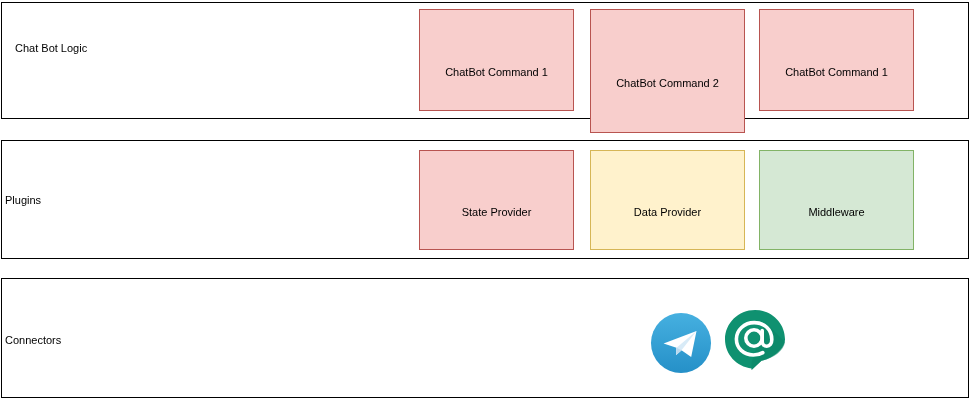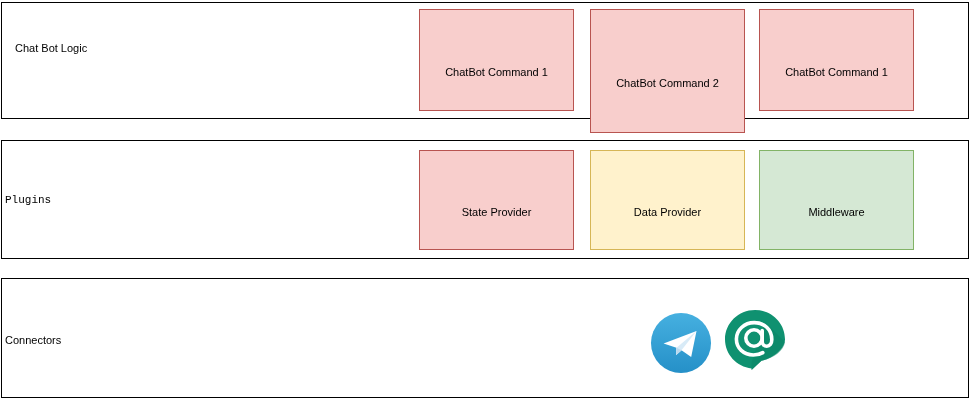--- a/index.html
+++ b/index.html
@@ -63,21 +63,21 @@
     <div class="node-box" style="left: 419px; top: 9px; width: 155px; height: 102px; background: rgb(248, 206, 204); border-color: rgb(184, 84, 80);">
       <span class="node-label">ChatBot Command 1</span>
     </div>
     <div class="node-box" style="left: 590px; top: 9px; width: 155px; height: 124px; background: rgb(248, 206, 204); border-color: rgb(184, 84, 80); justify-content: center;">
       <span class="node-label">ChatBot Command 2</span>
     </div>
     <div class="node-box" style="left: 759px; top: 9px; width: 155px; height: 102px; background: rgb(248, 206, 204); border-color: rgb(184, 84, 80);">
       <span class="node-label">ChatBot Command 1</span>
     </div>
     <div class="layer-row" style="left: 1px; top: 140px; width: 968px; height: 119px; border-color: rgb(0, 0, 0);"></div>
-    <div class="layer-label" style="left: 5px; top: 194px; font-family: Liberation Mono, monospace;">Plugins</div>
+    <div class="layer-label" style="left: 5px; top: 194px;">Plugins</div>
     <div class="node-box" style="left: 419px; top: 150px; width: 155px; height: 100px; background: rgb(248, 206, 204); border-color: rgb(184, 84, 80);">
       <span class="node-label">State Provider</span>
     </div>
     <div class="node-box" style="left: 759px; top: 150px; width: 155px; height: 100px; background: rgb(213, 232, 212); border-color: rgb(130, 179, 102);">
       <span class="node-label">Middleware</span>
     </div>
     <div class="node-box" style="left: 590px; top: 150px; width: 155px; height: 100px; background: rgb(255, 242, 204); border-color: rgb(214, 182, 86);">
       <span class="node-label">Data Provider</span>
     </div>
     <div class="layer-row" style="left: 1px; top: 278px; width: 968px; height: 120px; border-color: rgb(0, 0, 0);"></div>

